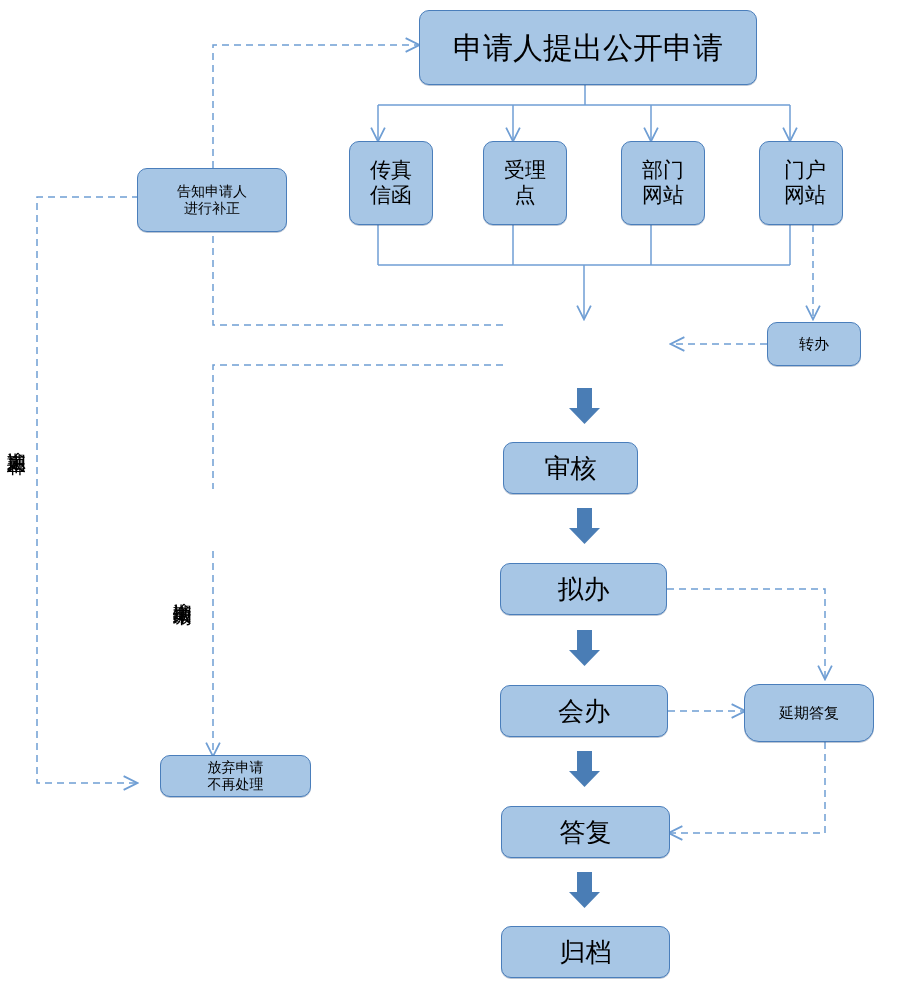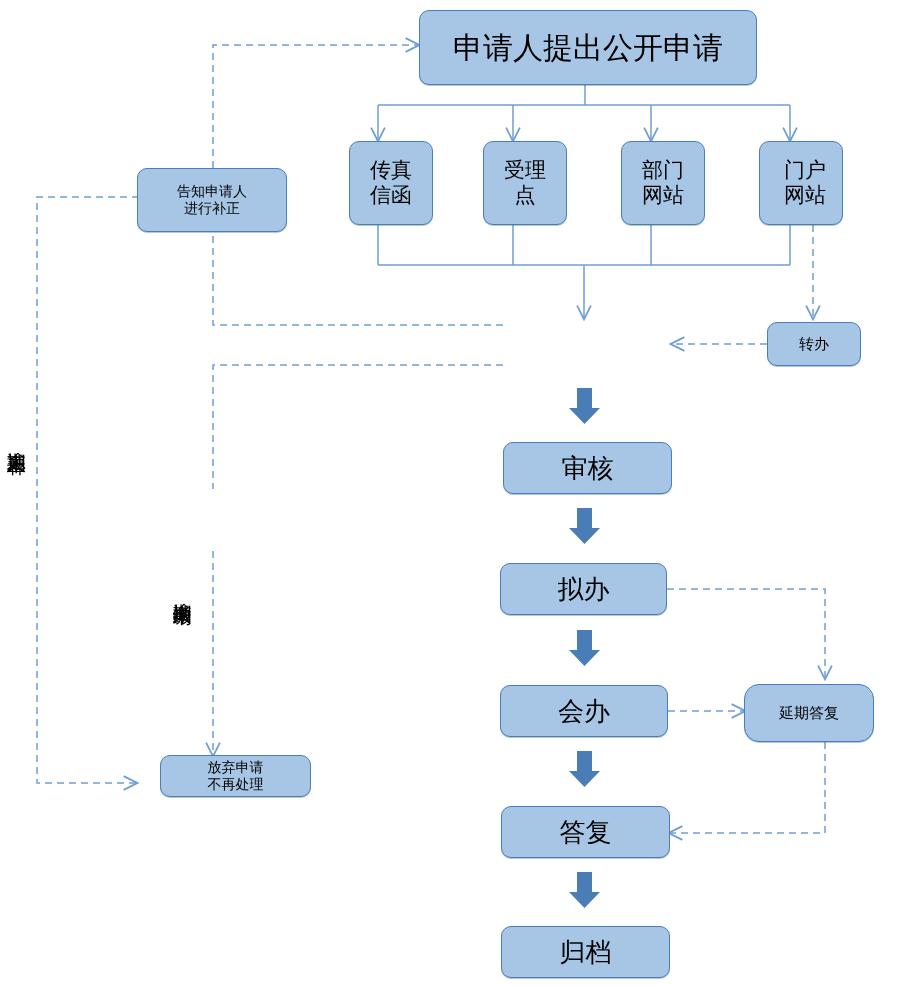--- a/index.html
+++ b/index.html
@@ -140,21 +140,21 @@
 
   <div class="node-box n-mid" style="left:747px; top:141px; width:84px; height:84px;padding-left:8px;">门户
 网站</div>
 
   <div class="node-box n-tiny" style="left:137px; top:168px; width:150px; height:64px;">告知申请人
 进行补正</div>
 
 
   <div class="node-box n-small" style="left:767px; top:322px; width:94px; height:44px;">转办</div>
 
-  <div class="node-box n-main" style="left:503px; top:442px; width:169px; height:52px;">审核</div>
+  <div class="node-box n-main" style="left:503px; top:442px; width:135px; height:52px;">审核</div>
 
 
   <div class="node-box n-main" style="left:500px; top:563px; width:167px; height:52px;">拟办</div>
 
   <div class="node-box n-main" style="left:500px; top:685px; width:168px; height:52px;">会办</div>
 
   <div class="node-box n-small" style="left:744px; top:684px; width:130px; height:58px;border-radius:15px;">延期答复</div>
 
   <div class="node-box n-tiny" style="left:136px; top:755px; width:151px; height:42px;margin-left:24px;">放弃申请
 不再处理</div>

